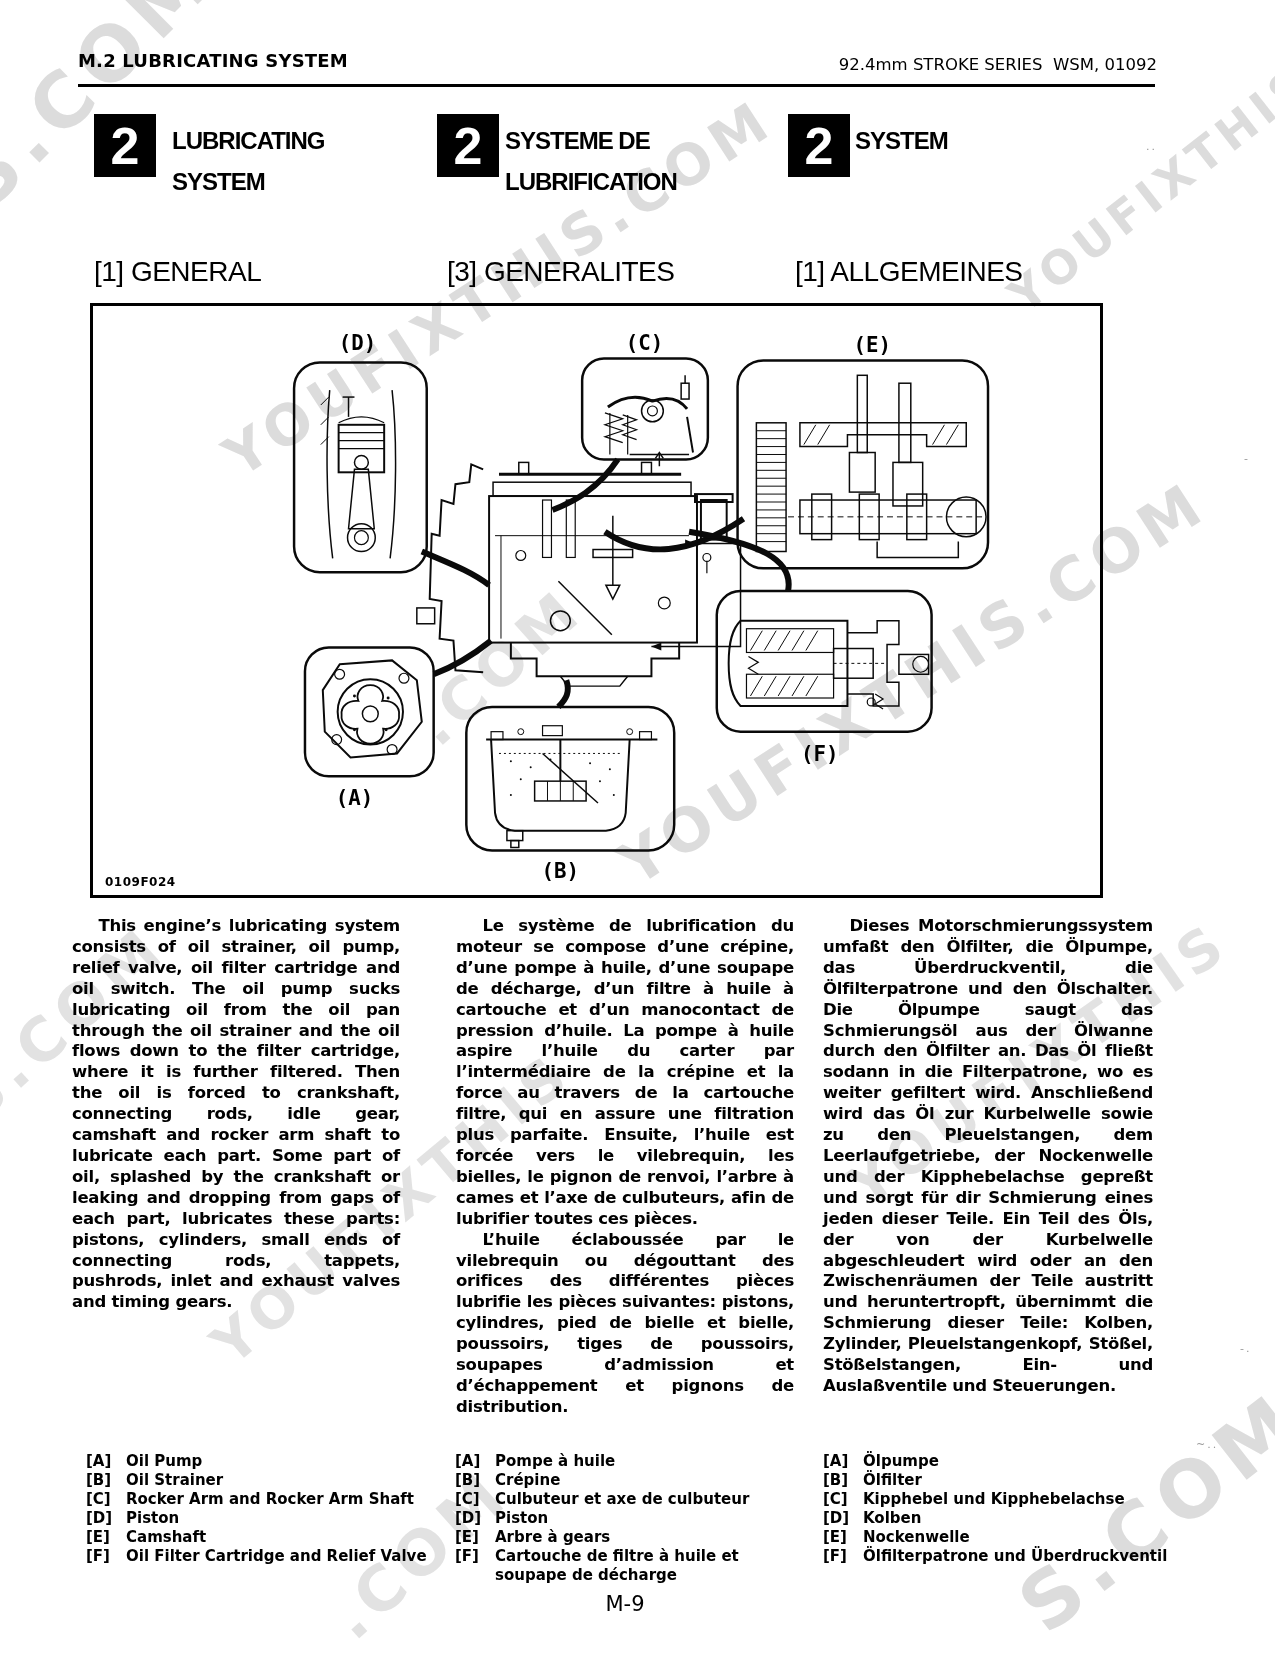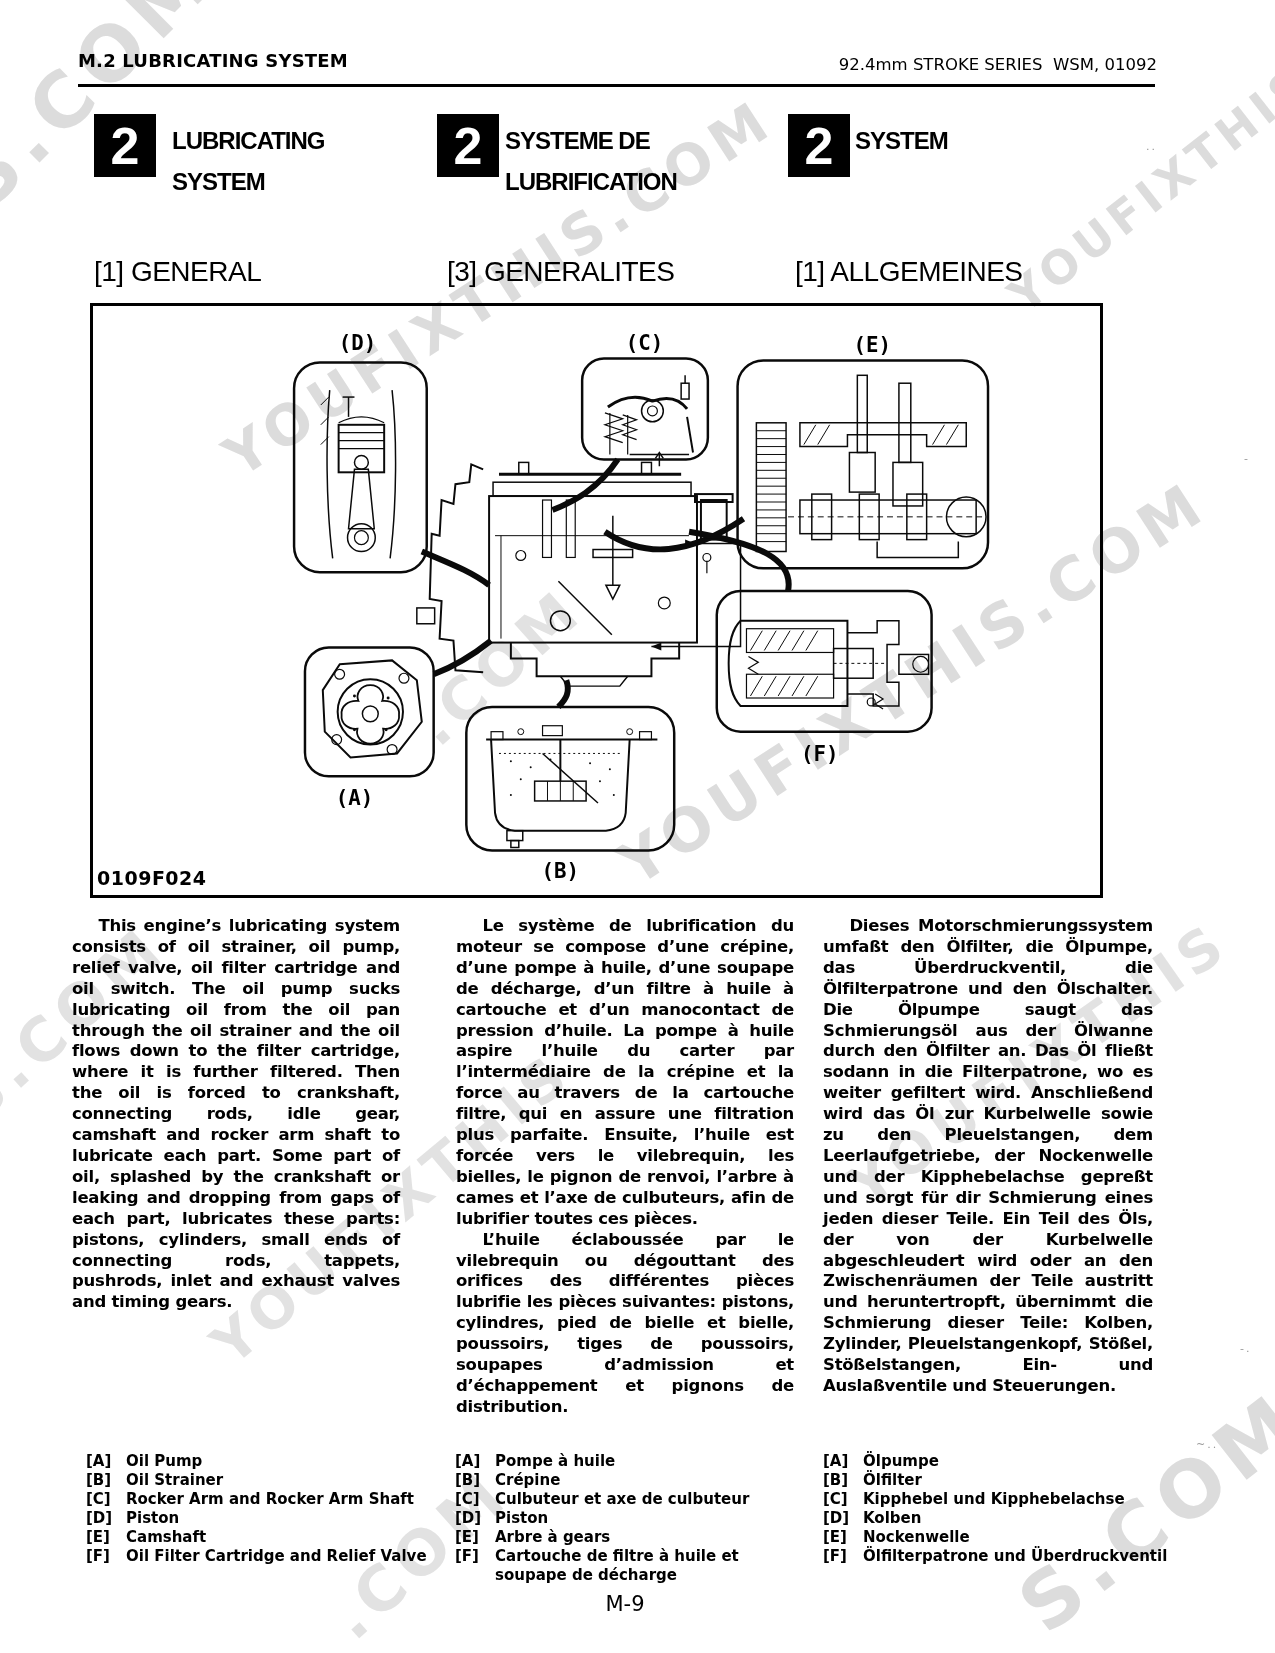--- a/index.html
+++ b/index.html
@@ -33,21 +33,21 @@
   }
   .subhead{
     position:absolute;top:256px;font-size:28px;font-weight:400;
     font-family:"Liberation Sans",sans-serif;letter-spacing:-.5px;white-space:nowrap;
   }
   
   .figbox{
     position:absolute;left:90px;top:303px;width:1013px;height:595px;
     border:3px solid #000;box-sizing:border-box;background:transparent;
   }
-  .figcode{position:absolute;left:4px;bottom:6px;font-size:19px;font-weight:bold;letter-spacing:.5px;text-align:right;}
+  .figcode{position:absolute;left:12px;bottom:6px;font-size:12px;font-weight:bold;letter-spacing:.5px;text-align:right;}
   svg{display:block;}
   .ln{stroke:#0a0a0a;fill:none;}
   .callout-label{font-family:"DejaVu Sans Mono",monospace;font-size:21px;font-weight:bold;fill:#000;}
   
   .col{
     position:absolute;top:916px;font-size:16.5px;line-height:20.9px;
     font-weight:bold;text-align:justify;letter-spacing:-.25px;
   }
   .col p{margin:0;text-indent:1.6em;}
   .col-en{left:72px;width:328px;}

